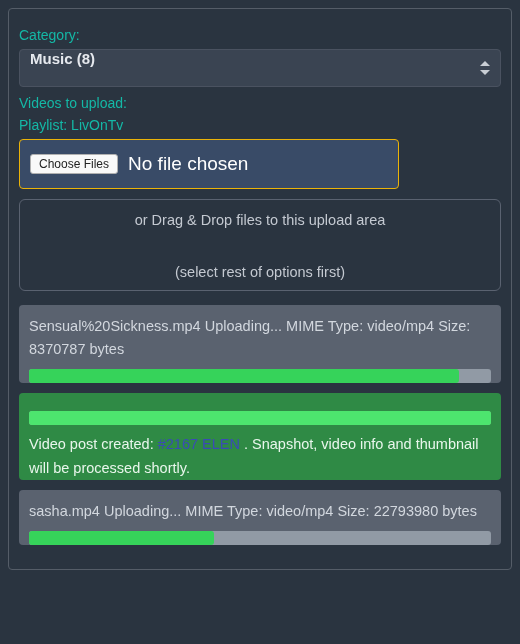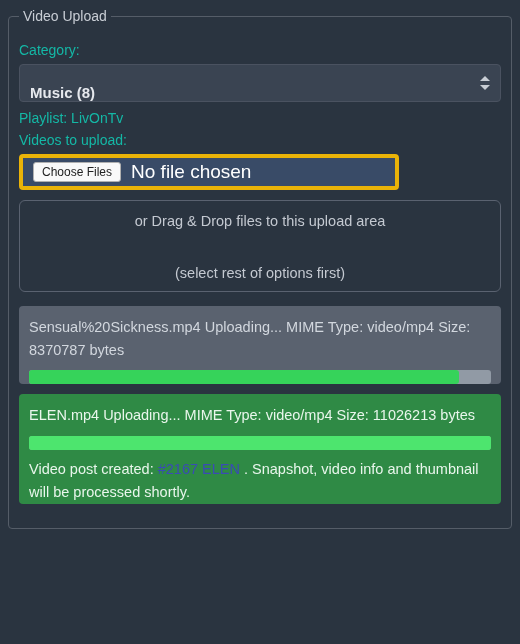--- a/index.html
+++ b/index.html
@@ -27,21 +27,21 @@
     font-size: 14px;
   }
   .select-wrap {
     position: relative;
     width: 100%;
     background: #3a4452;
     border: 1px solid #4a5260;
     border-radius: 4px;
     height: 38px;
     display: flex;
-    align-items: flex-end;
+    align-items: flex-start;
     padding: 0 20px 0 10px;
     color: #e6e9ee;
     font-weight: 600;
     font-size: 15px;
     margin-bottom: 8px;
   }
   .select-caret {
     position: absolute;
     right: 10px;
     top: 50%;
@@ -60,23 +60,23 @@
   .select-caret::before {
     top: 0;
     border-bottom: 5px solid #c8cdd4;
   }
   .select-caret::after {
     bottom: 0;
     border-top: 5px solid #c8cdd4;
   }
   .file-box {
     background: #394b67;
-    border: 4px solid #eab308;
+    border: 1px solid #eab308;
     border-radius: 4px;
-    height: 36px;
+    height: 50px;
     width: 380px;
     display: flex;
     align-items: center;
     padding: 0 10px;
     gap: 10px;
     margin: 6px 0 10px 0;
   }
   .choose-btn {
     background: #f9f9f9;
     border: 1px solid #b0b0b0;
@@ -137,51 +137,55 @@
   .post-link {
     color: #8a7bd8;
     text-decoration: none;
   }
   .item-green .post-link { color: #3a4bb5; }
 </style>
 </head>
 <body>
 
 <fieldset class="panel">
-  <legend>Video Upload</legend>
 
   <div class="label">Category:</div>
 
   <div class="select-wrap">
     <span>Music  (8)</span>
     <span class="select-caret"></span>
   </div>
 
+  <div class="label">Videos to upload:</div>
   <div class="label">Playlist: LivOnTv</div>
-  <div class="label">Videos to upload:</div>
 
   <div class="file-box">
     <button class="choose-btn">Choose Files</button>
     <span class="file-status">No file chosen</span>
   </div>
 
   <div class="dropzone">
     <div>or Drag &amp; Drop files to this upload area</div>
     <div class="dz-sub">(select rest of options first)</div>
   </div>
 
   <div id="uploads-container">
       <div class="upload-item item-gray">
         <div class="item-text">Sensual%20Sickness.mp4 Uploading... MIME Type: video/mp4 Size: 8370787 bytes</div>
         <div class="progress-track">
           <div class="progress-fill" style="width: 93%;"></div>
         </div>
       </div>
       <div class="upload-item item-green">
-        <div class="item-text">ELEN.mp4 Uploading... MIME Type: video/mp4 Size: 11026213 bytes</div>
         <div class="progress-track">
           <div class="progress-fill" style="width: 100%;"></div>
         </div>
         <div class="post-msg"><span>Video post created: </span><a class="post-link" href="#">#2167 ELEN</a><span> . Snapshot, video info and thumbnail will be processed shortly.</span></div>
+      </div>
+      <div class="upload-item item-gray">
+        <div class="item-text">sasha.mp4 Uploading... MIME Type: video/mp4 Size: 22793980 bytes</div>
+        <div class="progress-track">
+          <div class="progress-fill" style="width: 40%;"></div>
+        </div>
       </div>
     </div>
 
 </fieldset>
 
 </body></html>

